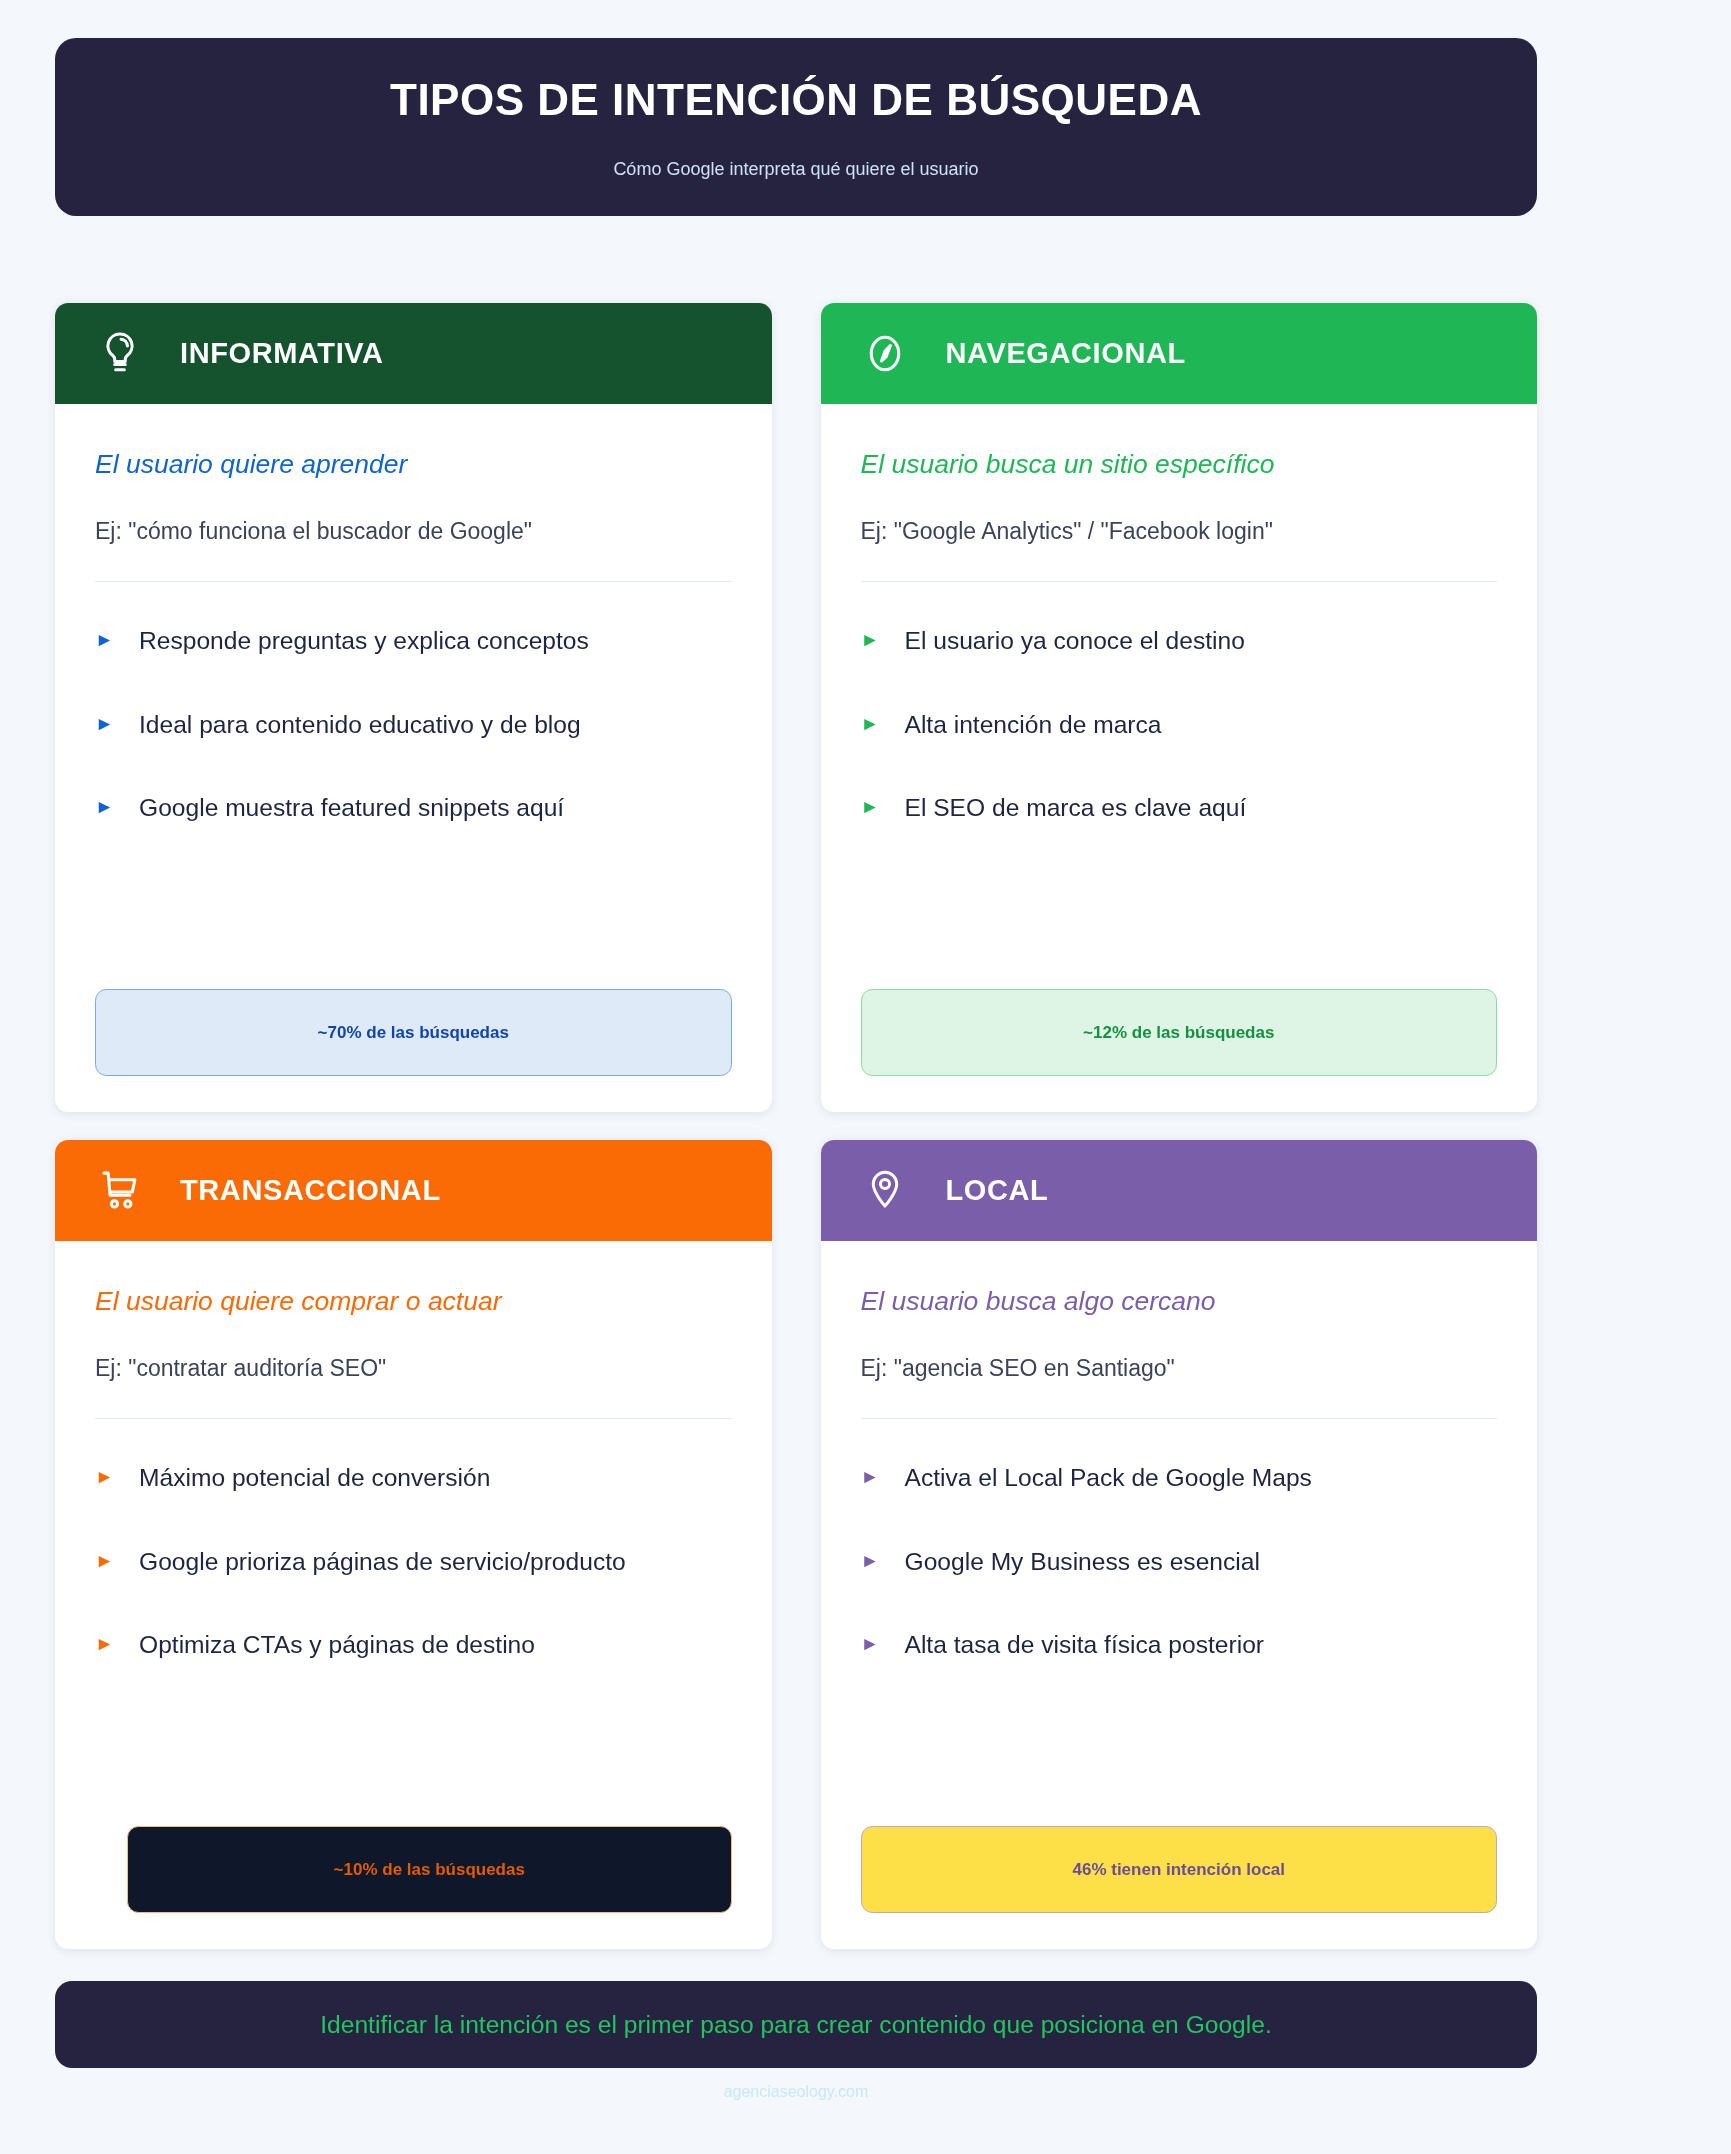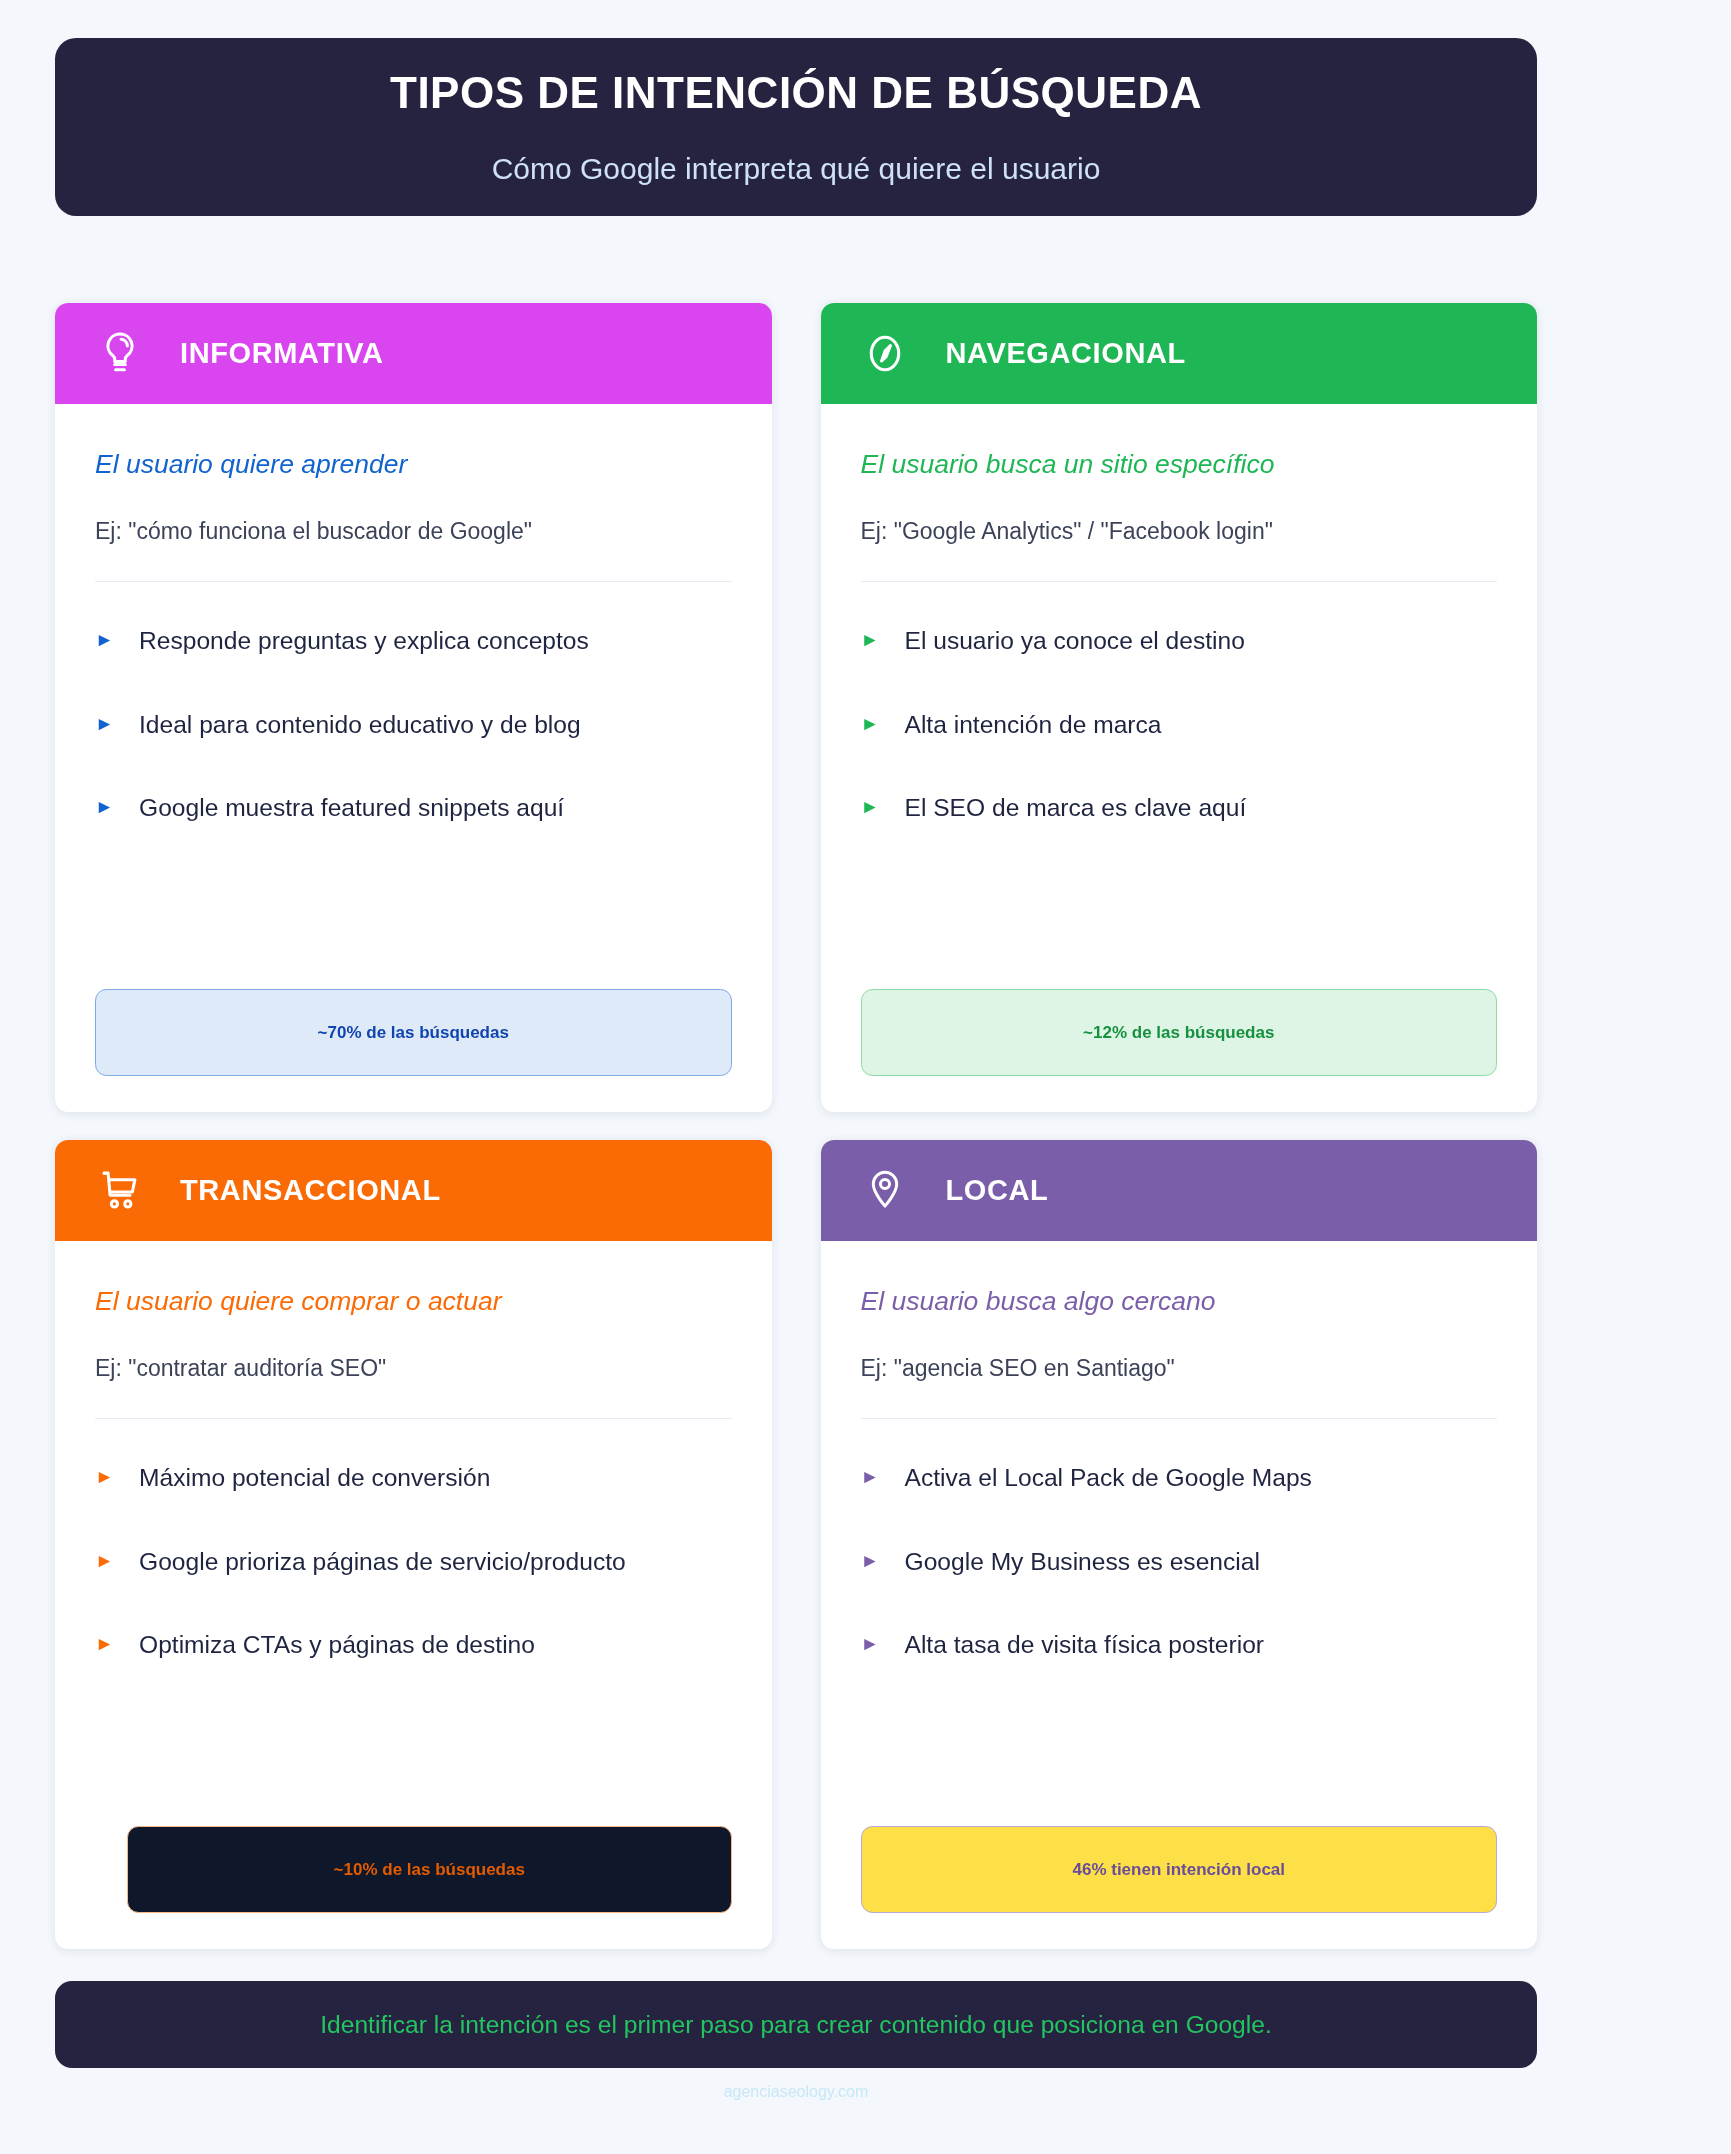--- a/index.html
+++ b/index.html
@@ -36,21 +36,21 @@
   }
   .banner-title {
     color: #ffffff;
     font-size: 44px;
     font-weight: bold;
     letter-spacing: 0.5px;
     text-align: center;
   }
   .banner-subtitle {
     color: #cfe2f5;
-    font-size: 30px;
+    font-size: 18px;
     font-weight: normal;
     text-align: center;
     margin-top: 17px;
   }
 
   
   .grid {
     margin-top: 87px;
     display: grid;
     grid-template-columns: 1fr 1fr;
@@ -141,21 +141,21 @@
     height: 87px;
     display: flex;
     align-items: center;
     justify-content: center;
     font-size: 17px;
     font-weight: bold;
     text-align: center;
   }
 
   
-  .c-info   .card-header { background: #d946ef; }
+  .c-info   .card-header { background: #14532d; }
   .c-info   .tagline     { color: #1164cf; font-style: italic; }
   .c-info   .bullet-marker { color: #1164cf; }
   .c-info   .badge { background: #dfeaf9; border-color: #7fa9e4; color: #1045b0; }
 
   .c-nav    .card-header { background: #1fb755; }
   .c-nav    .tagline     { color: #1fb755; }
   .c-nav    .bullet-marker { color: #1fb755; }
   .c-nav    .badge { background: #deF5e5; border-color: #8ed9a7; color: #169140; }
 
   .c-trans  .card-header { background: #fa6a05; }

